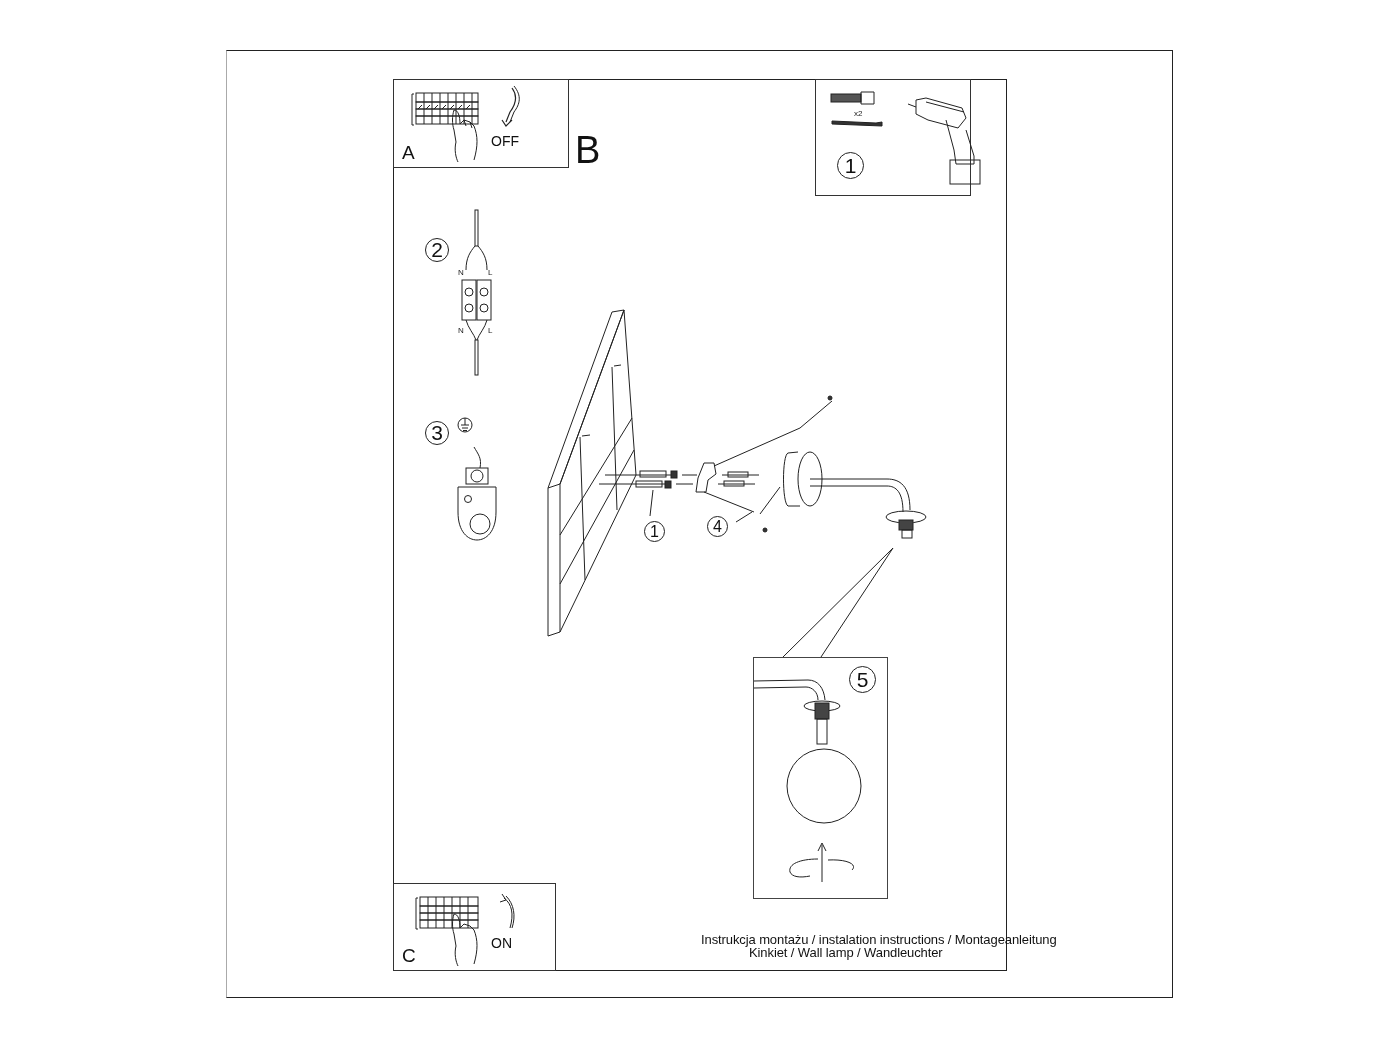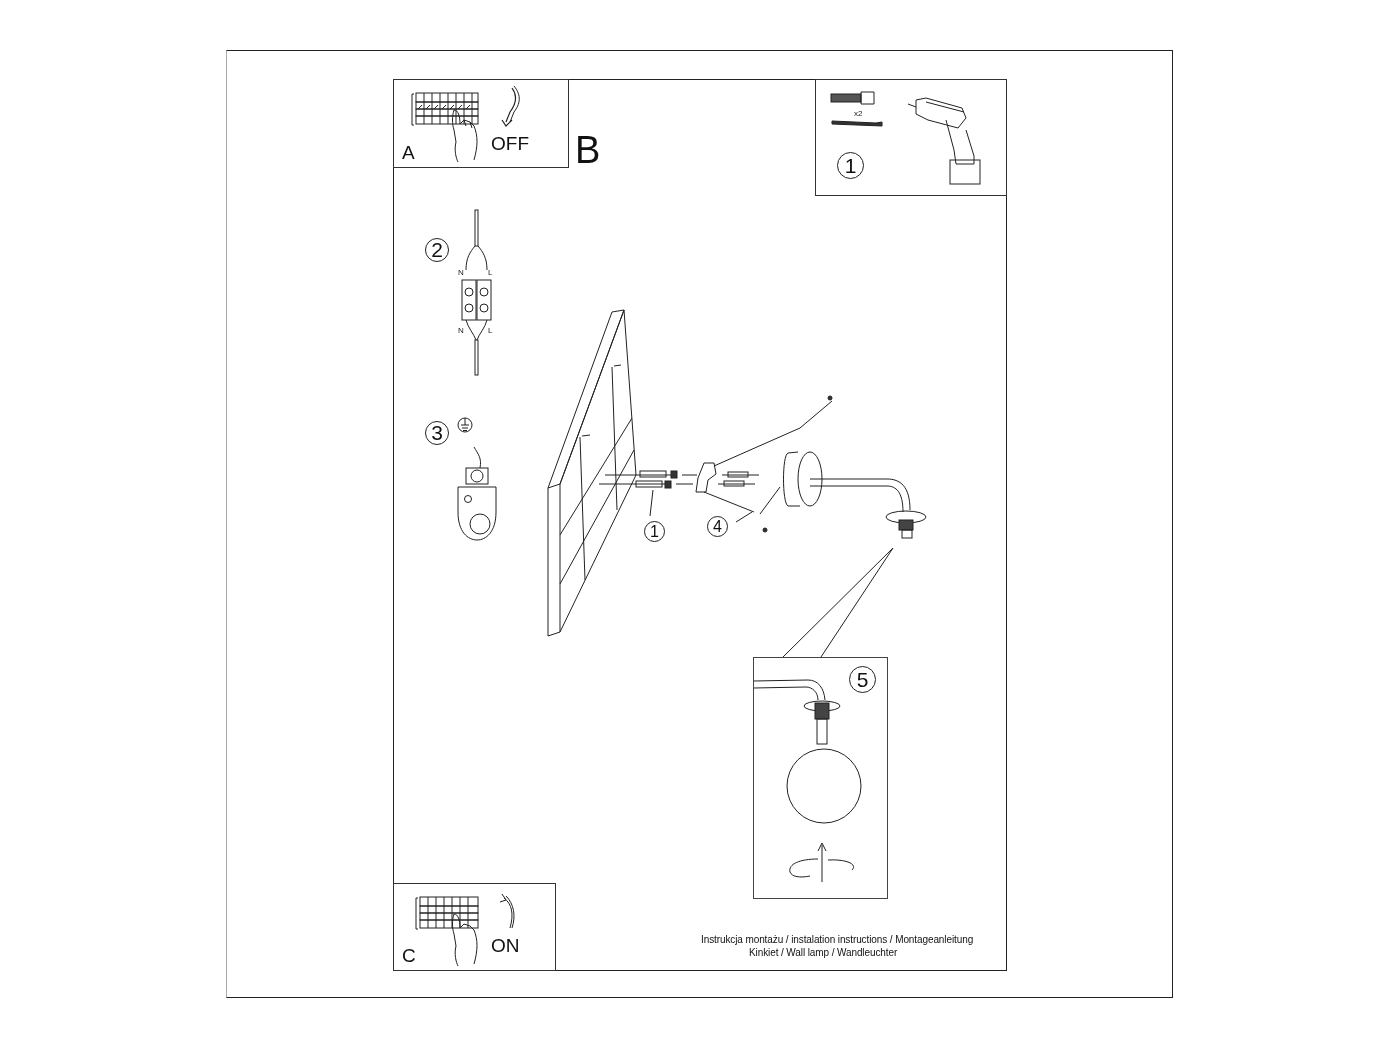--- a/index.html
+++ b/index.html
@@ -3,28 +3,28 @@
   <meta charset="utf-8">
   <style>
     html, body { margin: 0; padding: 0; background: #ffffff; }
     body { width: 1400px; height: 1050px; position: relative; overflow: hidden; font-family: "Liberation Sans", sans-serif; color: #111; }
     .abs { position: absolute; }
     .outer-frame { left: 226px; top: 50px; width: 947px; height: 948px; border: 1px solid #222; box-sizing: border-box; border-left-color: #aaa; }
     .inner-frame { left: 393px; top: 79px; width: 614px; height: 892px; border: 1.5px solid #222; box-sizing: border-box; }
     .box { border: 1px solid #333; box-sizing: border-box; background: #fff; }
     .box-a { left: 393px; top: 79px; width: 176px; height: 89px; }
     .box-c { left: 393px; top: 883px; width: 163px; height: 88px; }
-    .box-1 { left: 815px; top: 79px; width: 192px; height: 117px; }
+    .box-1 { left: 815px; top: 79px; width: 156px; height: 117px; }
     .box-5 { left: 753px; top: 657px; width: 135px; height: 242px; border-color: #444; }
     .letter { font-size: 19px; line-height: 1; }
     .big-letter { font-size: 38px; line-height: 1; }
-    .switch-label { font-size: 19px; line-height: 1; }
+    .switch-label { font-size: 14px; line-height: 1; }
     .step-num { width: 24px; height: 24px; border: 1.3px solid #222; border-radius: 50%; box-sizing: border-box; font-size: 21px; line-height: 22px; text-align: center; }
     .step-num.small { width: 21px; height: 21px; font-size: 16px; line-height: 19px; }
-    .footer-text { font-size: 10px; line-height: 13px; white-space: nowrap; letter-spacing: -0.1px; }
+    .footer-text { font-size: 13px; line-height: 13px; white-space: nowrap; letter-spacing: -0.1px; }
     svg { position: absolute; left: 0; top: 0; overflow: visible; }
   </style>
 </head>
 <body>
 
 <div class="abs outer-frame"></div>
 <div class="abs inner-frame"></div>
 
 <div class="abs box box-a">
   <svg width="176" height="89">

